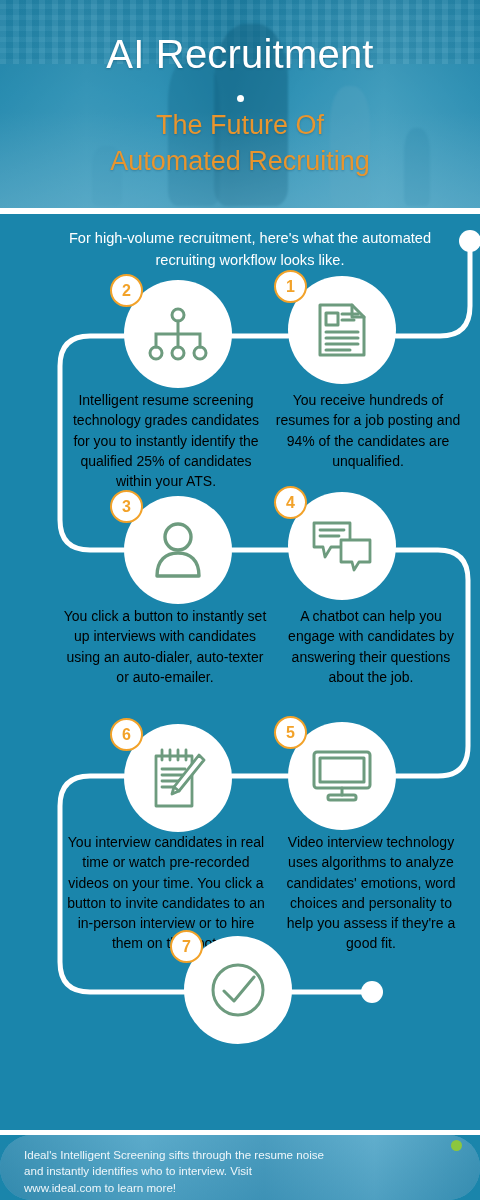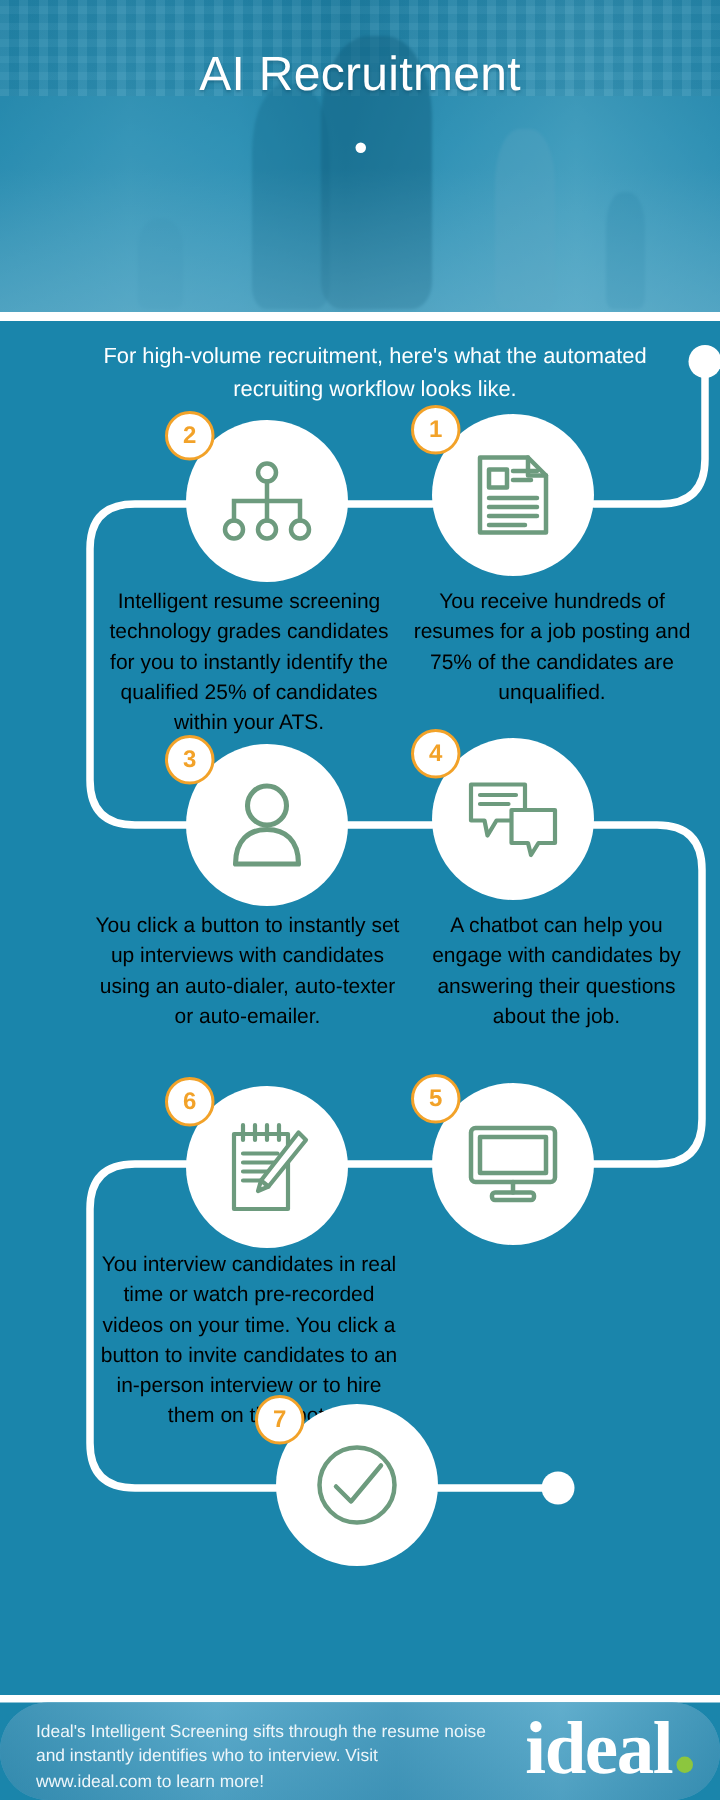--- a/index.html
+++ b/index.html
@@ -53,21 +53,21 @@
   .fig.f4 { left: 404px; width: 26px; height: 78px;  background: rgba(60,140,175,.42); }
   .fig.f5 { left: 92px;  width: 30px; height: 60px;  background: rgba(70,150,182,.30); }
   .header-tint {
     position: absolute; inset: 0;
     background: rgba(27,134,172,.38);
   }
   .title {
     position: absolute; left: 0; right: 0; top: 32px;
     text-align: center;
     color: #ffffff;
-    font-size: 32px;
+    font-size: 40px;
     font-weight: 400;
     letter-spacing: .2px;
     line-height: 1.12;
     text-shadow: 0 1px 2px rgba(10,60,85,.35);
   }
   .title-dot {
     position: absolute; left: 50%; top: 95px;
     width: 7px; height: 7px; margin-left: -3.5px;
     background: #ffffff; border-radius: 50%;
   }
@@ -218,20 +218,24 @@
     <div class="hero-photo">
       <div class="fig f5"></div>
       <div class="fig f1"></div>
       <div class="fig f2"></div>
       <div class="fig f3"></div>
       <div class="fig f4"></div>
     </div>
     <div class="header-tint"></div>
     <div class="title">AI Recruitment</div>
     <div class="title-dot"></div>
+    <div class="subtitle">
+      <div>The Future Of</div>
+      <div>Automated Recruiting</div>
+    </div>
   </div>
   <div class="header-rule"></div>
 
   <div class="body-wrap">
 
     <div class="intro">For high-volume recruitment, here's what the automated recruiting workflow looks like.</div>
 
     <svg class="flow-svg" viewBox="0 0 480 916">
       <g fill="none" stroke="#ffffff" stroke-width="5" stroke-linecap="round">
 
@@ -262,21 +266,21 @@
           <g fill="none" stroke="#6d9b7e" stroke-width="3" stroke-linejoin="round" stroke-linecap="round">
             <path d="M6,4 L38,4 L50,16 L50,54 L6,54 Z"></path>
             <path d="M38,4 L38,16 L50,16"></path>
             <rect x="12" y="12" width="12" height="12"></rect>
             <path d="M28,13 L44,13 M28,19 L40,19"></path>
             <path d="M12,31 L44,31 M12,37 L44,37 M12,43 L44,43 M12,49 L36,49"></path>
           </g>
         </svg>
       </div>
     </div>
-    <div class="step-text txt-1">You receive hundreds of resumes for a job posting and 75% of the candidates are unqualified.</div>
+    <div class="step-text txt-1">You receive hundreds of resumes for a job posting and 94% of the candidates are unqualified.</div>
 
     <div class="step step-2">
       <div class="circle">
         <div class="badge">2</div>
         <svg class="icon-svg" width="62" height="54" viewBox="0 0 62 54">
           <g fill="none" stroke="#6d9b7e" stroke-width="3" stroke-linecap="round">
             <circle cx="31" cy="8" r="6"></circle>
             <circle cx="9" cy="46" r="6"></circle>
             <circle cx="31" cy="46" r="6"></circle>
             <circle cx="53" cy="46" r="6"></circle>
@@ -322,20 +326,21 @@
         <svg class="icon-svg" width="62" height="54" viewBox="0 0 62 54">
           <g fill="none" stroke="#6d9b7e" stroke-width="3" stroke-linejoin="round" stroke-linecap="round">
             <rect x="3" y="3" width="56" height="36" rx="3"></rect>
             <rect x="9" y="9" width="44" height="24"></rect>
             <path d="M31,39 L31,46"></path>
             <rect x="17" y="46" width="28" height="5" rx="2"></rect>
           </g>
         </svg>
       </div>
     </div>
+    <div class="step-text txt-5">Video interview technology uses algorithms to analyze candidates' emotions, word choices and personality to help you assess if they're a good fit.</div>
 
     <div class="step step-6">
       <div class="circle">
         <div class="badge">6</div>
         <svg class="icon-svg" width="58" height="62" viewBox="0 0 58 62">
           <g fill="none" stroke="#6d9b7e" stroke-width="2.8" stroke-linejoin="round" stroke-linecap="round">
             <rect x="7" y="9" width="36" height="50"></rect>
             <path d="M13,3 L13,13 M21,3 L21,13 M29,3 L29,13 M37,3 L37,13"></path>
             <path d="M13,22 L36,22 M13,28 L36,28 M13,34 L30,34 M13,40 L25,40"></path>
             <path d="M50,8 L55,13 L30,44 L23,47 L25,40 Z" fill="#ffffff"></path>
@@ -358,18 +363,17 @@
       </div>
     </div>
 
   </div>
 
   <div class="footer-rule"></div>
   <div class="footer">
     <div class="footer-photo"></div>
     <div class="footer-text">Ideal's Intelligent Screening sifts through the resume noise and instantly identifies who to interview. Visit www.ideal.com to learn more!</div>
     <div class="logo">
-      <span class="logo-word">ideal</span>
       <span class="logo-dot"></span>
     </div>
   </div>
 
 </div>
 
 </body></html>

